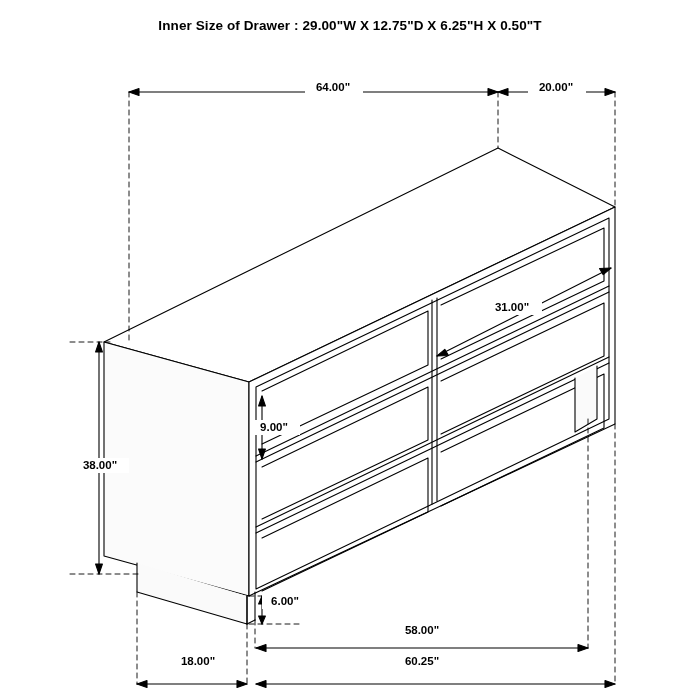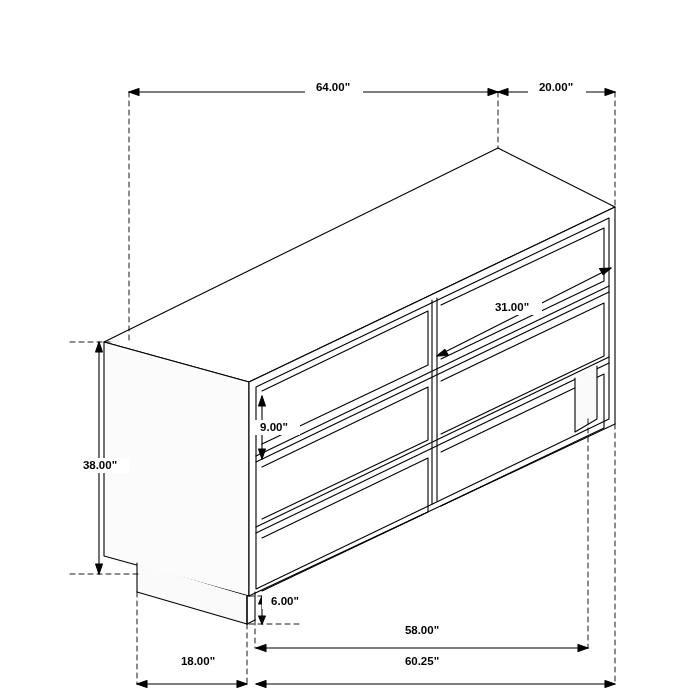--- a/index.html
+++ b/index.html
@@ -43,20 +43,21 @@
     font-size: 11.5px;
     font-weight: bold;
     fill: #000;
   }
 </style>
 </head>
 <body>
 
 <div id="stage">
 
+  <div id="title">Inner Size of Drawer : 29.00"W X 12.75"D X 6.25"H X 0.50"T</div>
 
   <svg viewBox="0 0 700 700" xmlns="http://www.w3.org/2000/svg">
 
     <g fill="none" stroke="#000" stroke-width="1.1" stroke-linejoin="round" stroke-linecap="round">
 
       <g>
         <path d="M104,342 L498,148 L615,207 L249,382 Z" fill="#ffffff"></path>
       </g>
 
       <g>

